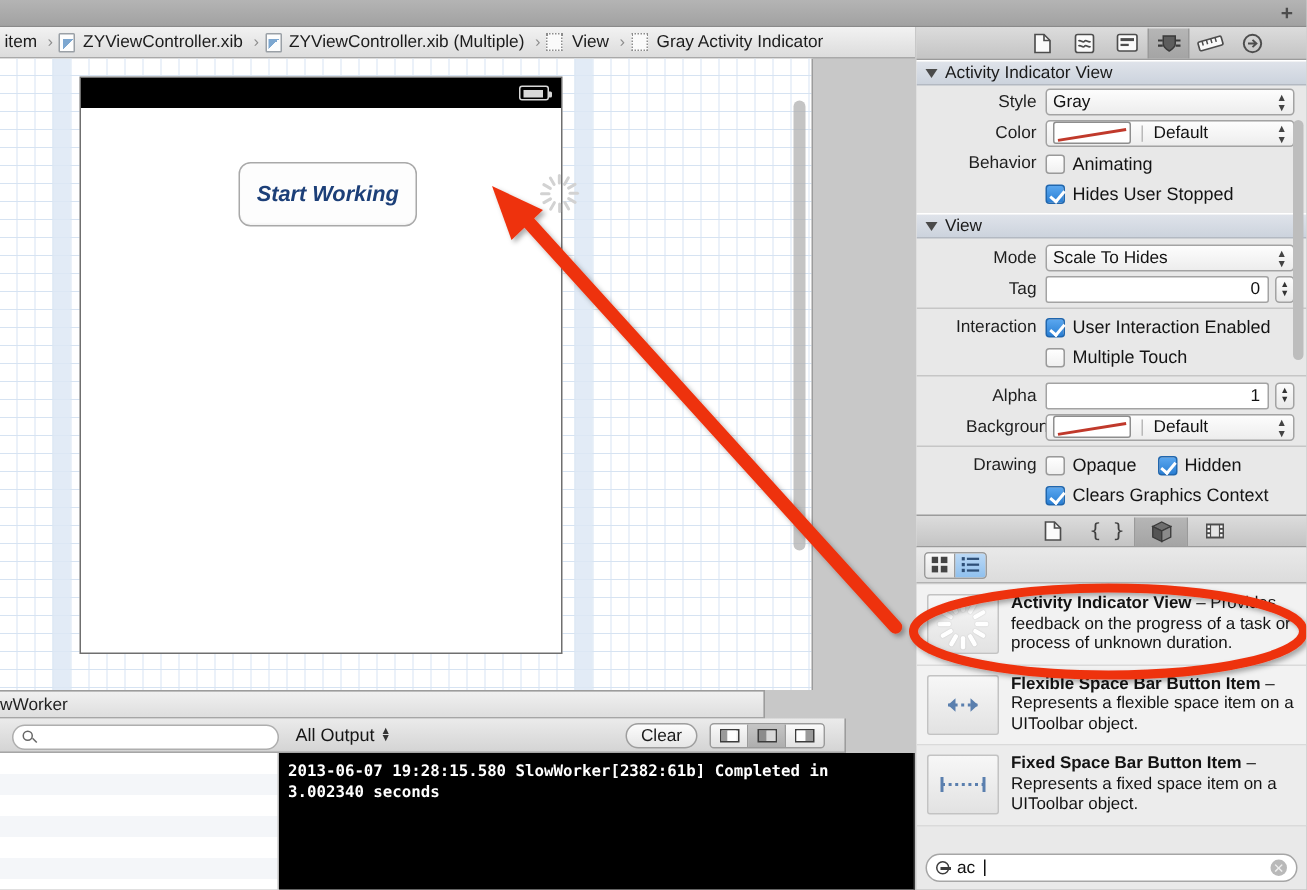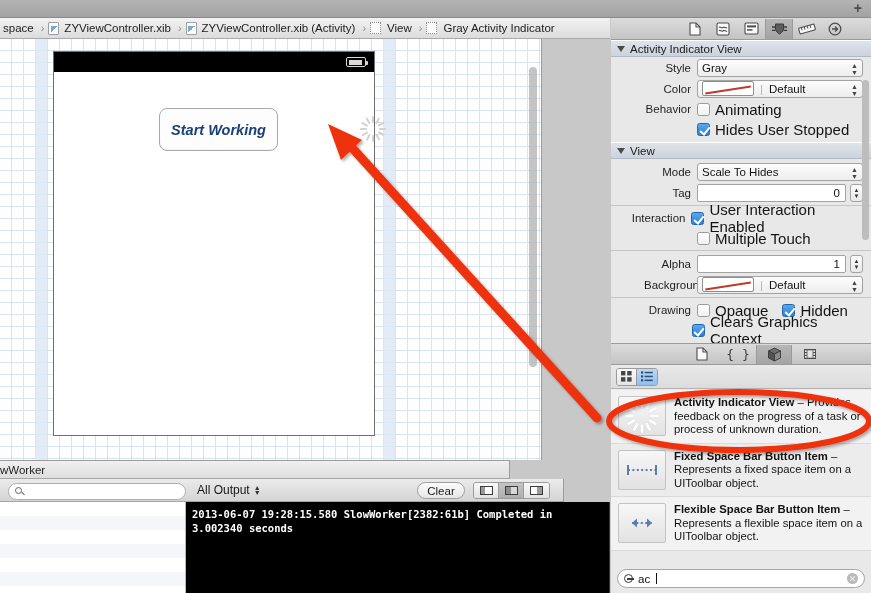--- a/index.html
+++ b/index.html
@@ -231,21 +231,21 @@
   .chk {
     width:13px; height:13px; border:1px solid #9a9a9a; border-radius:2.5px;
     background: linear-gradient(#ffffff,#f0f0f0); display:inline-block; position:relative;
     flex: 0 0 auto;
   }
   .chk.on { background: linear-gradient(#5aa7ef,#2a7fd4); border-color:#2066ad; }
   .chk.on::after {
     content:""; position:absolute; left:3.5px; top:1px; width:4px; height:8px;
     border:solid #fff; border-width:0 2px 2px 0; transform: rotate(40deg);
   }
-  .cklabel { font-size:15px; color:#141414; margin-left:5px; }
+  .cklabel { font-size:12px; color:#141414; margin-left:5px; }
   .ckrow { display:flex; align-items:center; height:20px; padding-right:8px; }
   .ckrow .lab { width:86px; text-align:right; padding-right:6px; font-size:11.5px; color:#1f1f1f; }
   .divider { height:1px; background:#c6c6c6; margin: 2px 0; }
   .insp-scroll { position:absolute; right:2px; top:40px; width:7px; height:160px;
                  background:#bdbdbd; border-radius:4px; }
 
   
   .library {
     position: absolute; left: 611px; top: 343px; width: 260px; height: 250px;
     background:#e9e9e9; border-top:1px solid #9b9b9b;
@@ -313,31 +313,31 @@
 <body>
 
 <div id="app">
 
   <div class="topbar">
     <div class="plus">+</div>
   </div>
 
   <div class="jumpbar">
     <div class="crumb">
-      <span class="lbl">space</span>
+      <span class="lbl">item</span>
     </div>
     <span class="sep">›</span>
     <div class="crumb">
       <span class="xibicon"></span>
       <span class="lbl">ZYViewController.xib</span>
     </div>
     <span class="sep">›</span>
     <div class="crumb">
       <span class="xibicon"></span>
-      <span class="lbl">ZYViewController.xib (Activity)</span>
+      <span class="lbl">ZYViewController.xib (Multiple)</span>
     </div>
     <span class="sep">›</span>
     <div class="crumb">
       <span class="viewicon"></span>
       <span class="lbl">View</span>
     </div>
     <span class="sep">›</span>
     <div class="crumb">
       <span class="viewicon"></span>
       <span class="lbl">Gray Activity Indicator</span>
@@ -642,41 +642,41 @@
               <div class="nib" style="position: absolute; left: 50%; top: 50%; width: 3px; height: 9px; background: rgb(255, 255, 255); border-radius: 1.5px; transform-origin: 1.5px 17px; transform: translate(-1.5px, -17px) rotate(270deg);"></div>
               <div class="nib" style="position: absolute; left: 50%; top: 50%; width: 3px; height: 9px; background: rgb(255, 255, 255); border-radius: 1.5px; transform-origin: 1.5px 17px; transform: translate(-1.5px, -17px) rotate(300deg);"></div>
               <div class="nib" style="position: absolute; left: 50%; top: 50%; width: 3px; height: 9px; background: rgb(255, 255, 255); border-radius: 1.5px; transform-origin: 1.5px 17px; transform: translate(-1.5px, -17px) rotate(330deg);"></div>
             </div>
         </div>
         <div class="libtext">
           <b>Activity Indicator View</b><span> – Provides feedback on the progress of a task or process of unknown duration.</span>
         </div>
       </div>
 
+      <div class="libitem">
+        <div class="libthumb">
+          <svg width="46" height="38" viewBox="0 0 46 38">
+            <path d="M13 19h20" stroke="#5a7fae" stroke-width="2" stroke-dasharray="2 2.4"></path>
+            <path d="M13 19l5-4.5v9zM33 19l-5-4.5v9z" fill="#5a7fae"></path>
+          </svg>
+        </div>
+        <div class="libtext">
+          <b>Flexible Space Bar Button Item</b><span> – Represents a flexible space item on a UIToolbar object.</span>
+        </div>
+      </div>
+
       <div class="libitem alt">
         <div class="libthumb">
           <svg width="46" height="38" viewBox="0 0 46 38">
             <path d="M9 19h28" stroke="#5a7fae" stroke-width="2" stroke-dasharray="2 2.4"></path>
             <path d="M9 14v10M37 14v10" stroke="#5a7fae" stroke-width="2"></path>
           </svg>
         </div>
         <div class="libtext">
           <b>Fixed Space Bar Button Item</b><span> – Represents a fixed space item on a UIToolbar object.</span>
-        </div>
-      </div>
-
-      <div class="libitem">
-        <div class="libthumb">
-          <svg width="46" height="38" viewBox="0 0 46 38">
-            <path d="M13 19h20" stroke="#5a7fae" stroke-width="2" stroke-dasharray="2 2.4"></path>
-            <path d="M13 19l5-4.5v9zM33 19l-5-4.5v9z" fill="#5a7fae"></path>
-          </svg>
-        </div>
-        <div class="libtext">
-          <b>Flexible Space Bar Button Item</b><span> – Represents a flexible space item on a UIToolbar object.</span>
         </div>
       </div>
 
     </div>
 
     <div class="lib-search">
       <span class="lsmag"></span>
       <span class="lsval">ac</span>
         <span class="caret"></span>
       <span class="lsclear">✕</span>

